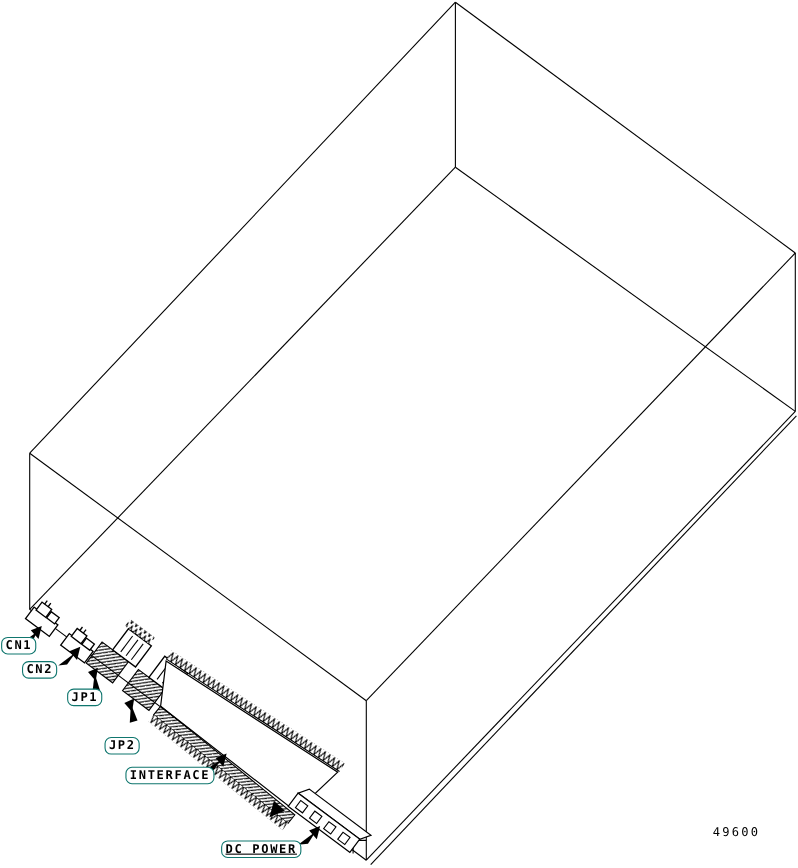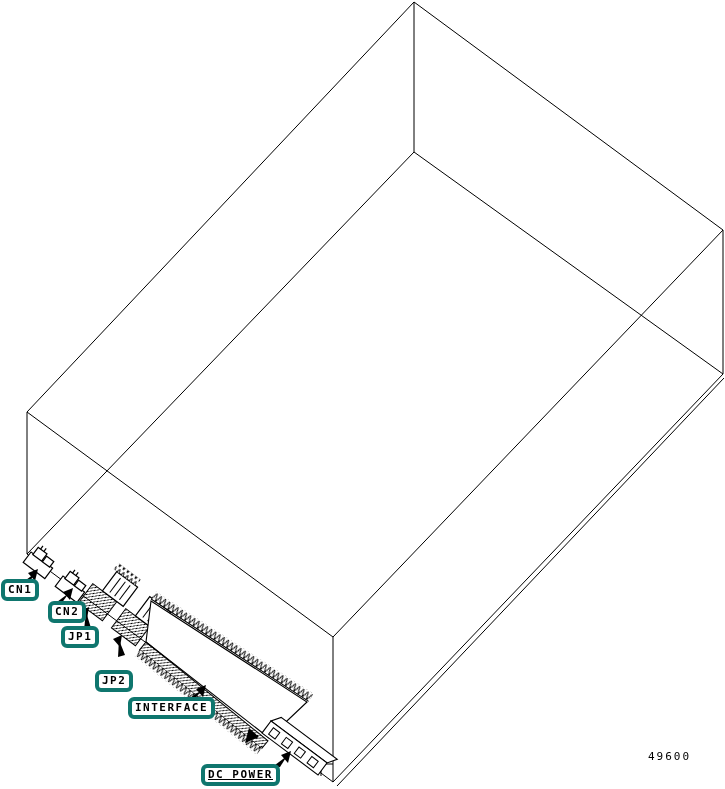--- a/index.html
+++ b/index.html
@@ -1,21 +1,21 @@
 <!DOCTYPE html>
 <html><head>
 <meta charset="utf-8">
 <style>
   html,body{margin:0;padding:0;background:#fff;}
   .stage{position:relative;width:725px;height:789px;background:#fff;overflow:hidden;
          font-family:"DejaVu Sans Mono","Liberation Mono",monospace;}
   svg{position:absolute;left:0;top:0;}
   .callout{
     position:absolute;
-    border:4px solid #0f766e;
+    border:1px solid #0f766e;
     border-radius:6px;
     background:#fff;
     color:#000;
     font:700 11px "DejaVu Sans Mono","Liberation Mono",monospace;
     letter-spacing:1.5px;
     line-height:12px;
     padding:1px 3px;
     white-space:nowrap;
     z-index:3;
   }
@@ -133,20 +133,20 @@
           <polygon points="206,685 196,689 203,697"></polygon>
       </g>
       <g>
         <polygon points="271,768 280,767 287,756"></polygon>
           <polygon points="291,751 281,755 288,763"></polygon>
       </g>
     </g>
   </svg>
 
   <div class="callout" style="left:1px;   top:579px;">CN1</div>
-  <div class="callout" style="left:48px;  top:601px;text-align:right;">CN2</div>
+  <div class="callout" style="left:20px;  top:601px;text-align:right;">CN2</div>
   <div class="callout" style="left:61px;  top:626px;">JP1</div>
   <div class="callout" style="left:95px;  top:670px;">JP2</div>
-  <div class="callout" style="left:128px; top:697px;text-align:center;">INTERFACE</div>
+  <div class="callout" style="left:114px; top:697px;text-align:center;">INTERFACE</div>
   <div class="callout" style="left:201px; top:764px;text-decoration:underline;">DC POWER</div>
 
   <div class="partnum" style="left:648px; top:750px;">49600</div>
 </div>
 
 </body></html>

